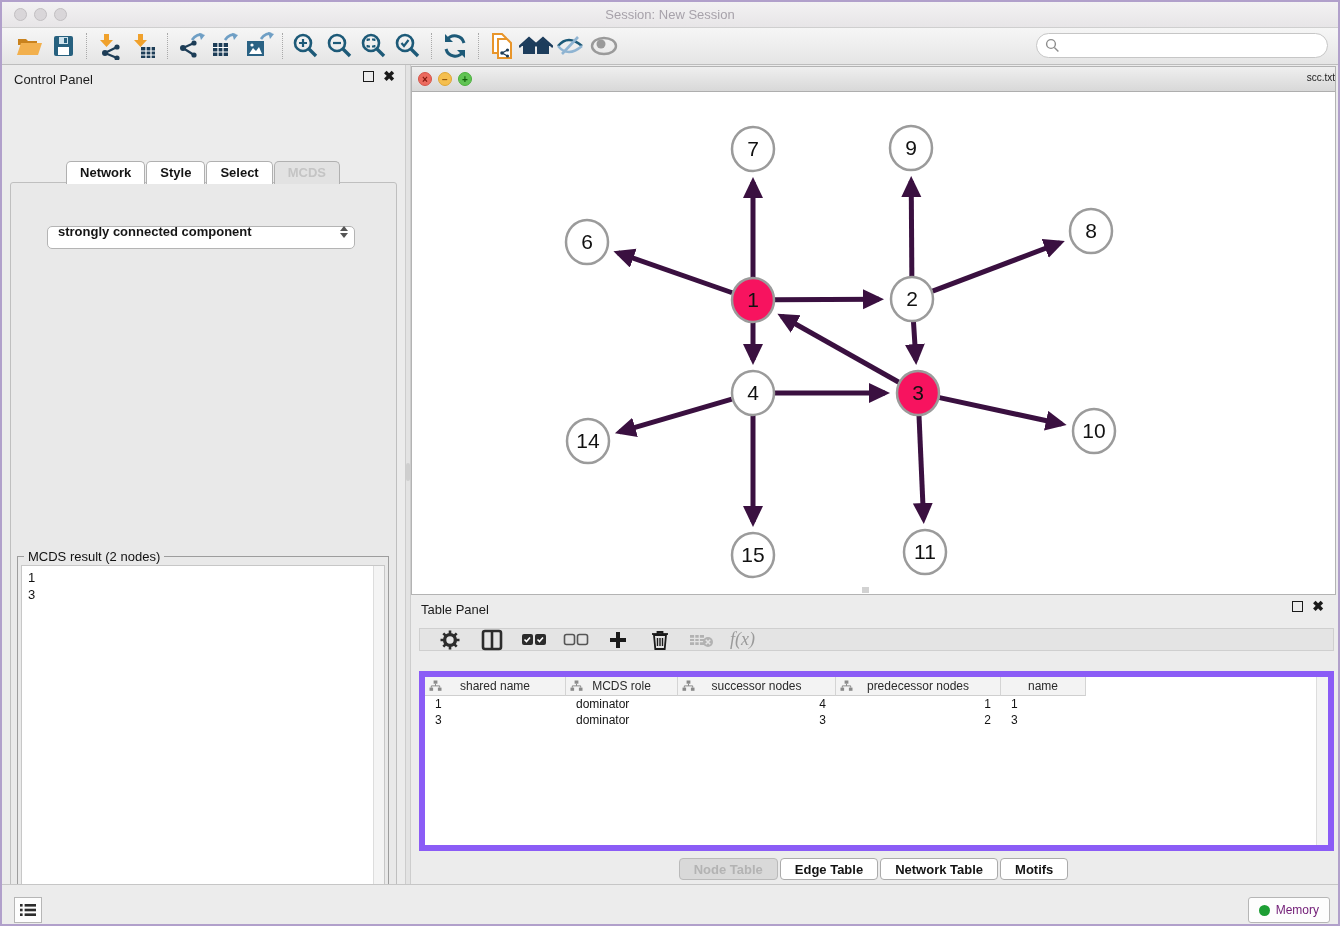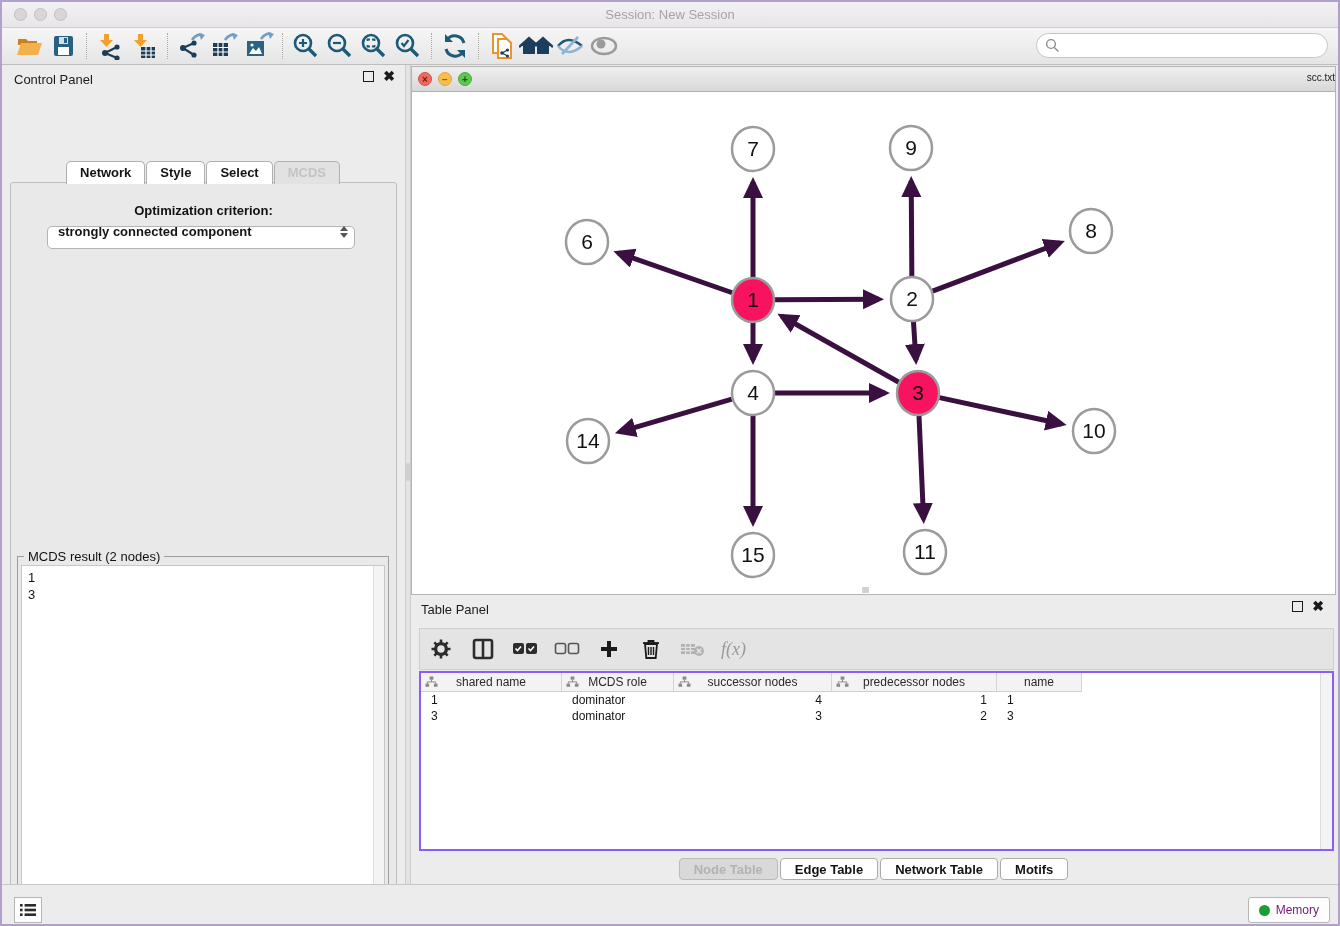--- a/index.html
+++ b/index.html
@@ -68,26 +68,26 @@
   .traffic { position:absolute; top:5px; width:14px; height:14px; border-radius:50%;
     display:flex; align-items:center; justify-content:center; font-size:10px; font-weight:bold; }
   .t-red { left:6px; background:#ec6a5e; border:1px solid #d55449; color:#7e150c; }
   .t-yel { left:26px; background:#f5bf4f; border:1px solid #dfa736; color:#93570a; }
   .t-grn { left:46px; background:#61c454; border:1px solid #4caf3e; color:#11600b; }
   .net-title { position:absolute; top:5px; left:0; width:100%; text-align:right; font-size:10px; color:#222; }
   .canvas { position:absolute; left:0; top:25px; width:923px; height:502px; background:#fff; }
   .canvas-grip { position:absolute; left:450px; bottom:1px; width:7px; height:6px; background:#d2d2d2; }
   
   .tpanel { position:absolute; left:409px; top:593px; width:925px; height:289px; background:#ececec; }
-  .tp-toolbar { position:absolute; left:8px; top:33px; width:915px; height:42px;
-    background:#e4e4e4; border:1px solid #cfcfcf; display:flex; align-items:center; gap:14px; padding-left:7px; }
+  .tp-toolbar { position:absolute; left:8px; top:33px; width:915px; height:23px;
+    background:#e4e4e4; border:1px solid #cfcfcf; display:flex; align-items:center; gap:14px; padding-left:16px; }
   .tpt-btn { width:28px; height:28px; display:flex; align-items:center; justify-content:center; }
   .fx { font-family:"Liberation Serif", serif; font-style:italic; font-size:18px; color:#9a9a9a; }
   .ttable { position:absolute; left:8px; top:76px; width:915px; height:180px; background:#fff;
-    border:2px solid #8b5cf6; overflow:hidden; }
+    border:6px solid #8b5cf6; overflow:hidden; }
   .thead { display:flex; height:19px; }
   .th { position:relative; background:#f3f3f3; border-right:1px solid #d4d4d4; border-bottom:1px solid #cfcfcf;
     font-size:12px; color:#2a2a2a; display:flex; align-items:center; justify-content:center; }
   .th .tree { position:absolute; left:4px; top:3px; }
   .tr { display:flex; height:16px; }
   .td { font-size:12px; color:#141414; padding:1px 10px 0; overflow:hidden; white-space:nowrap; }
   .ttable .vscroll { width:12px; }
   .btabs { position:absolute; left:0; top:263px; width:100%; display:flex; justify-content:center; gap:2px; }
   .btab { background:#fff; border:1px solid #ababab; border-radius:4px; font-size:13px; font-weight:700;
     color:#141414; padding:3px 14px; height:22px; }
@@ -259,21 +259,20 @@
       <span class="wm-close">✖</span>
     </span>
   </div>
   <div class="ctabs" id="ctrl-tabs">
       <div class="tab">Network</div>
       <div class="tab">Style</div>
       <div class="tab">Select</div>
       <div class="tab active">MCDS</div>
     </div>
   <div class="cbody">
-    <div class="opt-label">Optimization criterion:</div>
     <div class="dropdown">
       <span class="dval">strongly connected component</span>
       <span class="stepper">
           <i class="up"></i>
           <i class="dn"></i>
         </span>
     </div>
     <div class="fieldset">
       <span class="legend">MCDS result (2 nodes)</span>
       <div class="resultbox">

